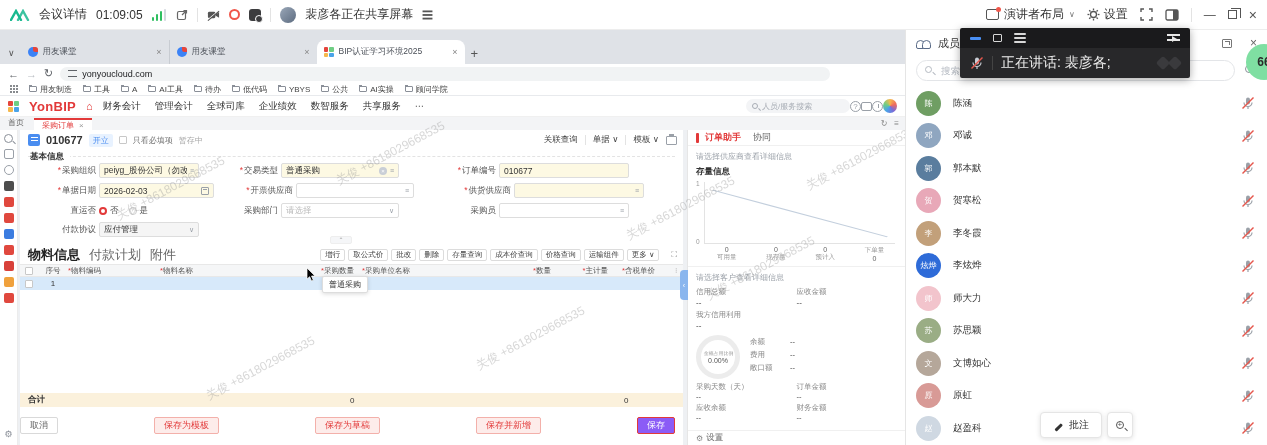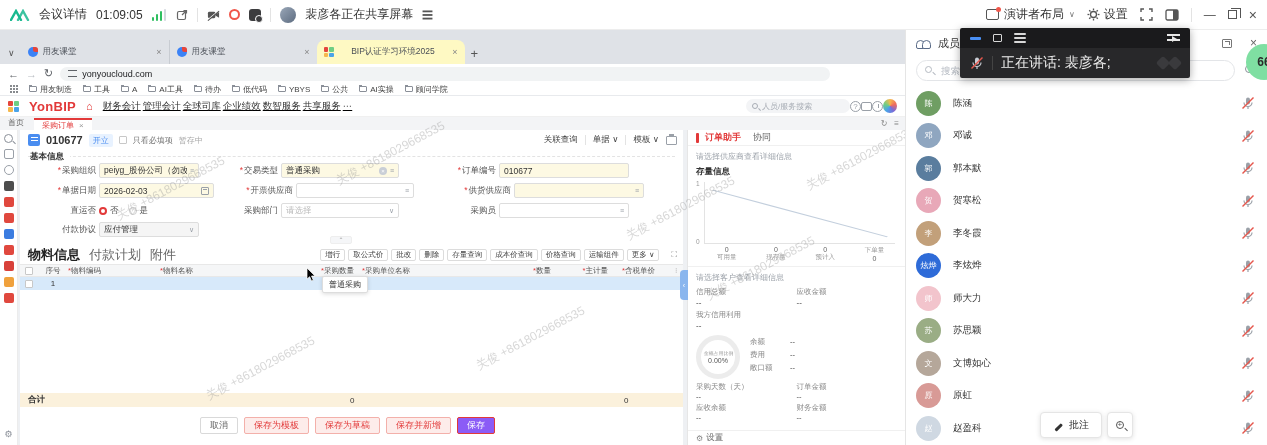--- a/index.html
+++ b/index.html
@@ -30,21 +30,21 @@
   .restore-box::before { content:""; position:absolute; left:2px; top:-3px; width:9px; height:9px; border:1px solid #555; border-bottom:none; border-left:none; }
   .hamb, .hamb::before, .hamb::after { width:11px; height:1.5px; background:#555; display:block; }
   .hamb { position:relative; }
   .hamb::before { content:""; position:absolute; top:-4px; }
   .hamb::after { content:""; position:absolute; top:4px; }
 
   
   #share { position:absolute; left:0; top:30px; width:905px; height:415px; background:#fff; }
   #tabstrip { height:34px; background:#dfe2e7; display:flex; align-items:flex-end; padding:0 6px; }
   .tab { width:148px; height:24px; display:flex; align-items:center; gap:5px; padding:0 7px; font-size:8.5px; color:#4a4f57; }
-  .tab.active { background:#fef9c3; border-radius:8px 8px 0 0;text-align:center; }
+  .tab.active { background:#ffffff; border-radius:8px 8px 0 0; }
   .tab .title { flex:1; white-space:nowrap; overflow:hidden; }
   .tab .x { font-size:9px; color:#888; }
   .fav-blue { width:10px; height:10px; border-radius:50%; background:#3b82f6; position:relative; flex:none; }
   .fav-blue::after { content:""; position:absolute; right:0; top:0; width:5px; height:5px; background:#e5453c; border-radius:0 50% 0 50%; }
   .fav-grid { width:10px; height:10px; display:grid; grid-template-columns:1fr 1fr; gap:1px; flex:none; }
   .fav-grid i { border-radius:1px; }
   .newtab { font-size:13px; color:#555; margin-left:6px; padding-bottom:3px; }
   .tab-chev { font-size:9px; color:#555; margin:0 6px 6px 2px; }
   #navbar { height:19px; background:#fff; display:flex; align-items:center; gap:7px; padding:0 8px; }
   .nav-arrow { font-size:11px; color:#5f6368; }
@@ -57,21 +57,21 @@
   .folder::before { content:""; position:absolute; left:-1px; top:-2px; width:3px; height:1.5px; background:#8a8f98; }
   .appsgrid { width:8px; height:8px; display:grid; grid-template-columns:1fr 1fr 1fr; gap:1px; }
   .appsgrid i { background:#5f6368; border-radius:50%; }
 
   
   #appbar { height:21px; background:#fff; display:flex; align-items:center; gap:10px; padding:0 8px; border-bottom:1px solid #f0f0f0; }
   .waffle { width:11px; height:11px; display:grid; grid-template-columns:1fr 1fr; gap:1px; }
   .waffle i { border-radius:1px; }
   #yonbip-logo { font-size:13px; font-weight:bold; color:#e23939; letter-spacing:.3px; }
   .home-ico { color:#e23939; font-size:11px; }
-  .app-nav { display:flex; gap:2px;text-decoration:underline; }
+  .app-nav { display:flex; gap:14px; }
   .app-nav span { font-size:9.5px; color:#333; }
   .app-right { margin-left:auto; display:flex; align-items:center; }
   #app-search { width:104px; height:14px; border-radius:8px; background:#f3f4f6; display:flex; align-items:center; gap:4px; padding:0 6px; }
   #app-search span { font-size:8px; color:#a8adb5; }
   .q-ico { width:6px; height:6px; border:1.2px solid #a8adb5; border-radius:50%; position:relative; }
   .q-ico::after { content:""; position:absolute; left:5px; top:5px; width:3px; height:1.2px; background:#a8adb5; transform:rotate(45deg); }
   .rnd-q { width:11px; height:11px; border:1px solid #9aa0a8; border-radius:50%; font-size:8px; color:#9aa0a8; display:flex; align-items:center; justify-content:center; }
   .msg-ico { width:11px; height:9px; border:1px solid #9aa0a8; border-radius:2px; }
   .clock-ico { width:11px; height:11px; border:1px solid #9aa0a8; border-radius:50%; position:relative; }
   .clock-ico::after { content:""; position:absolute; left:4.5px; top:2px; width:1.2px; height:4px; background:#9aa0a8; }
@@ -152,21 +152,21 @@
   .th:nth-of-type(8){ flex:1; text-align:right; padding-right:14px; }
   .morecol { width:14px; flex:none; font-size:7px; color:#888; text-align:center; }
   #trow1 { position:absolute; left:0; right:0; top:147px; height:13px; background:#d7e9fa; display:flex; align-items:center; }
   #trow1 .idx { width:30px; text-align:center; font-size:8px; color:#333; }
 
   #totalrow { position:absolute; left:0; right:0; top:263px; height:14px; background:#fbf1dc; display:flex; align-items:center; }
   #totalrow .tl { font-size:8.5px; font-weight:bold; color:#333; margin-left:8px; }
   .tzero { position:absolute; font-size:8px; color:#333; }
   #tz1 { left:330px; } #tz2 { left:604px; }
 
-  #formfoot { position:absolute; left:0; right:8px; top:284px; height:22px; display:flex; justify-content:center; align-items:center; gap:6px; }
+  #formfoot { position:absolute; left:0; right:8px; top:284px; height:22px; display:flex; justify-content:space-between; align-items:center; gap:6px; }
   .fbtn { height:17px; border-radius:2px; font-size:9px; padding:0 9px; display:flex; align-items:center; }
   .fbtn.plain { background:#fff; border:1px solid #d9d9d9; color:#666; }
   .fbtn.soft { background:#fdecea; border:1px solid #f3b0aa; color:#e23939; }
   .fbtn.primary { background:#8b5cf6; border:1px solid #e23939; color:#fff; }
 
   
   #assistant { position:absolute; left:687px; top:0; width:218px; height:315px; background:#fff; border-left:1px solid #e6e6e6; }
   #ast-hdr { height:16px; border-bottom:1px solid #f0f0f0; display:flex; align-items:center; gap:12px; padding-left:8px; }
   .ast-accent { width:3px; height:10px; background:#e23939; border-radius:1px; margin-right:-6px; }
   .ast-tab { font-size:9px; color:#666; }

